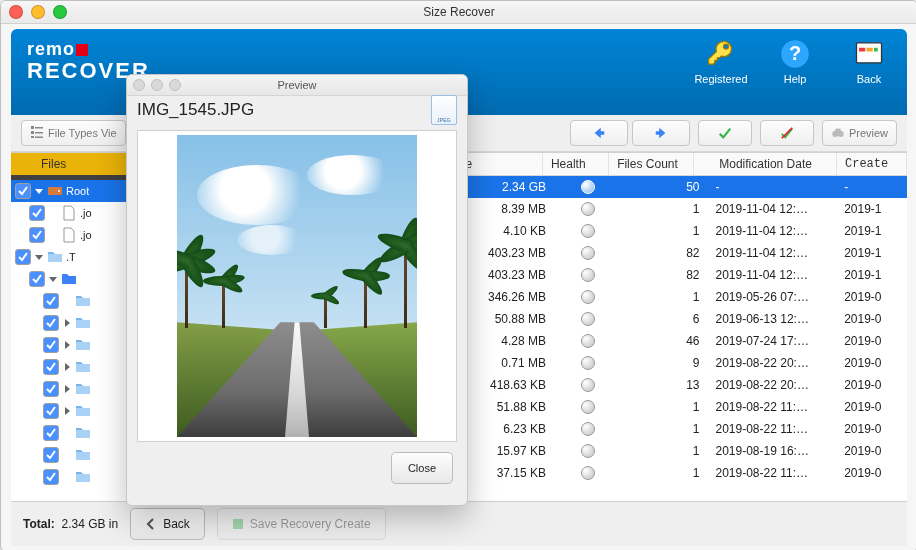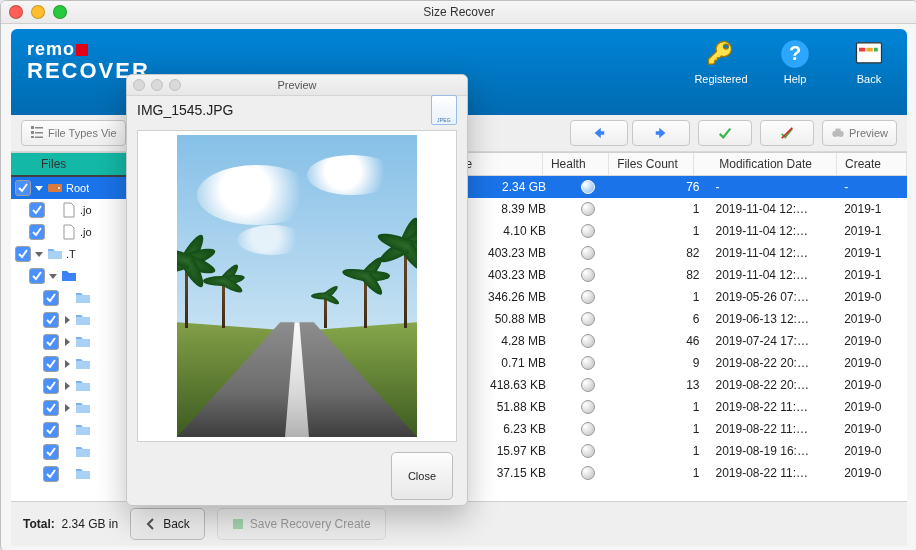--- a/index.html
+++ b/index.html
@@ -35,21 +35,21 @@
   .toolbar{height:36px;background:#efefef;border-bottom:1px solid #d7d7d7;display:flex;align-items:center;padding:0 10px;gap:8px;}
   .seg{display:inline-flex;gap:4px;align-items:center;}
   .btn{background:linear-gradient(#fdfdfd,#efefef);border:1px solid #c7c7c7;border-radius:4px;height:24px;padding:0 8px;display:inline-flex;align-items:center;gap:4px;color:#777;font-size:11px;}
   .btn svg{width:14px;height:14px;}
   .btn.arrow{width:40px;justify-content:center;}
   .btn.square{width:36px;justify-content:center;}
   .spacer{flex:1;}
   
   .main-area{display:flex;height:calc(100% - 86px - 36px - 44px);background:#fff;border:1px solid #d0d0d0;border-left:none;border-right:none;}
   .tree-pane{width:128px;border-right:1px solid #d7d7d7;background:#fff;overflow:hidden;}
-  .tree-header{height:22px;border-bottom:2px solid #404040;display:flex;align-items:center;padding-left:30px;color:#333;background:#14b8a6;}
+  .tree-header{height:22px;border-bottom:5px solid #404040;display:flex;align-items:center;padding-left:30px;color:#333;background:#eab308;}
   .tree-row{height:22px;display:flex;align-items:center;font-size:11px;gap:3px;padding-left:4px;}
   .tree-row.sel{background:#1a73e8;color:#fff;}
   .cb{width:14px;height:14px;border-radius:3px;border:1px solid #a0a0a0;background:#4a90ff;display:flex;align-items:center;justify-content:center;flex:none;}
   .cb svg{width:10px;height:10px;}
   .tw{width:10px;display:flex;justify-content:center;flex:none;}
   .tw svg{width:8px;height:8px;}
   .folder-ic,.file-ic{width:16px;height:16px;flex:none;}
   .tree-row .lbl{white-space:nowrap;overflow:hidden;}
   
   .table-pane{flex:1;overflow:hidden;position:relative;}
@@ -63,51 +63,51 @@
   .td{padding:0 8px;overflow:hidden;white-space:nowrap;display:flex;align-items:center;}
   .td.size{justify-content:flex-end;width:90px;}
   .td.health{width:52px;justify-content:center;}
   .health-dot{width:12px;height:12px;border-radius:50%;background:radial-gradient(circle at 30% 30%,#fff,#bfbfbf);border:.5px solid #999;}
   .tr.sel .health-dot{background:radial-gradient(circle at 30% 30%,#fff,#7fb5ee);border-color:#fff;}
   .td.count{width:72px;justify-content:flex-end;}
   .td.mdate{width:115px;}
   .td.cdate{width:56px;}
   .th.flex,.td.flex{flex:1 1 300px;min-width:0;}
   
-  .th.size{width:90px;} .th.health{width:52px;} .th.count{width:72px;} .th.mdate{width:115px;margin-left:17px;} .th.cdate{width:56px;}
+  .th.size{width:90px;} .th.health{width:52px;} .th.count{width:72px;} .th.mdate{width:115px;margin-left:17px;} .th.cdate{width:56px;font-family:Liberation Mono, monospace;}
   
   .footer{height:44px;display:flex;align-items:center;padding:0 12px;gap:12px;background:#efefef;}
   .footer .total{font-size:12px;}
   .footer .total b{font-weight:600;}
   .mac-btn{background:linear-gradient(#fdfdfd,#e8e8e8);border:1px solid #bcbcbc;border-radius:5px;height:24px;padding:3px 14px;display:inline-flex;align-items:center;gap:6px;font-size:12px;}
   .mac-btn svg{width:12px;height:12px;}
   
   .preview-window{position:absolute;left:125px;top:73px;width:340px;height:430px;background:#efefef;border:1px solid #c7c7c7;border-radius:6px;box-shadow:0 12px 30px rgba(0,0,0,.25);overflow:hidden;}
   .preview-title-bar{height:20px;background:linear-gradient(#f4f4f4,#e7e7e7);display:flex;align-items:center;justify-content:center;position:relative;border-bottom:1px solid #d4d4d4;}
   .preview-title-bar .mini-lights{position:absolute;left:6px;top:4px;display:flex;gap:6px;}
   .mini-lights .mtl{width:10px;height:10px;border-radius:50%;background:#d9d9d9;border:.5px solid #c0c0c0;}
   .preview-title-bar .ptitle{font-size:11px;color:#555;}
   .preview-filename-bar{display:flex;align-items:center;justify-content:space-between;height:28px;padding:0 10px;}
-  .preview-filename{font-size:14px;color:#222;}
+  .preview-filename{font-size:17px;color:#222;}
   .jpeg-badge{width:24px;height:28px;border:1px solid #9cbde4;border-radius:2px;background:linear-gradient(#fff,#e8f2fb);position:relative;}
   .jpeg-badge:after{content:"JPEG";position:absolute;bottom:1px;left:0;right:0;text-align:center;font-size:5px;color:#3b6fa3;letter-spacing:.2px;}
   .preview-image-stage{margin:6px 10px 10px 10px;height:310px;background:#fff;border:1px solid #d0d0d0;display:flex;align-items:center;justify-content:center;}
   .photo{width:240px;height:302px;background:linear-gradient(#86c0e7,#e8f3f9);position:relative;overflow:hidden;}
   .sky-cloud{position:absolute;background:radial-gradient(circle at 40% 40%,#fff 30%,rgba(255,255,255,0) 70%);border-radius:50%;}
   .road-base{position:absolute;bottom:0;left:0;right:0;height:38%;background:linear-gradient(#8d8d8d 0%,#6d6d6d 60%,#3d3d3d 100%);clip-path:polygon(0 100%,100% 100%,57% 0,43% 0);}
   .road-center{position:absolute;bottom:0;left:50%;transform:translateX(-50%);width:10%;height:38%;background:linear-gradient(rgba(255,255,255,.95),rgba(255,255,255,.6));clip-path:polygon(0 100%,100% 100%,60% 0,40% 0);}
   .grass-l,.grass-r{position:absolute;bottom:0;height:40%;}
   .grass-l{left:0;width:48%;background:linear-gradient(#86a24a,#3d5b1f);clip-path:polygon(0 100%,100% 100%,100% 12%,0 5%);}
   .grass-r{right:0;width:48%;background:linear-gradient(#8aab4d,#3d5b1f);clip-path:polygon(0 100%,100% 100%,100% 5%,0 12%);}
   .palm{position:absolute;bottom:36%;}
   .palm .trunk{width:3px;background:linear-gradient(#6c4b29,#3c2a15);margin:auto;}
   .palm .fronds{position:absolute;left:50%;top:-4px;transform:translateX(-50%);}
   .frond{position:absolute;width:30px;height:14px;background:radial-gradient(ellipse at 0 50%,#2f6b2a,#134d16 70%);border-radius:0 90% 90% 0/0 50% 50% 0;transform-origin:0 50%;}
   .preview-footer{display:flex;justify-content:flex-end;padding:0 14px;gap:10px;}
-  .preview-footer .mac-btn{height:22px;font-size:11px;padding:12px 16px;}
+  .preview-footer .mac-btn{height:22px;font-size:11px;padding:4px 16px;}
   .three-dots svg{width:14px;height:14px;}
 </style>
 </head>
 <body>
 
 <div class="mac-window">
 
   <div class="title-bar">
     <div class="traffic-lights">
       <div class="tl red"></div>
@@ -430,21 +430,21 @@
           <div class="th mdate">Modification Date</div>
           <div class="th cdate">Create</div>
         </div>
         <div class="tbody" id="table-body">
             <div class="tr sel">
               <div class="td flex"></div>
               <div class="td size">2.34 GB</div>
               <div class="td health">
                 <div class="health-dot"></div>
               </div>
-              <div class="td count">76</div>
+              <div class="td count">50</div>
               <div class="td mdate">-</div>
               <div class="td cdate">-</div>
             </div>
             <div class="tr">
               <div class="td flex"></div>
               <div class="td size">8.39 MB</div>
               <div class="td health">
                 <div class="health-dot"></div>
               </div>
               <div class="td count">1</div>

